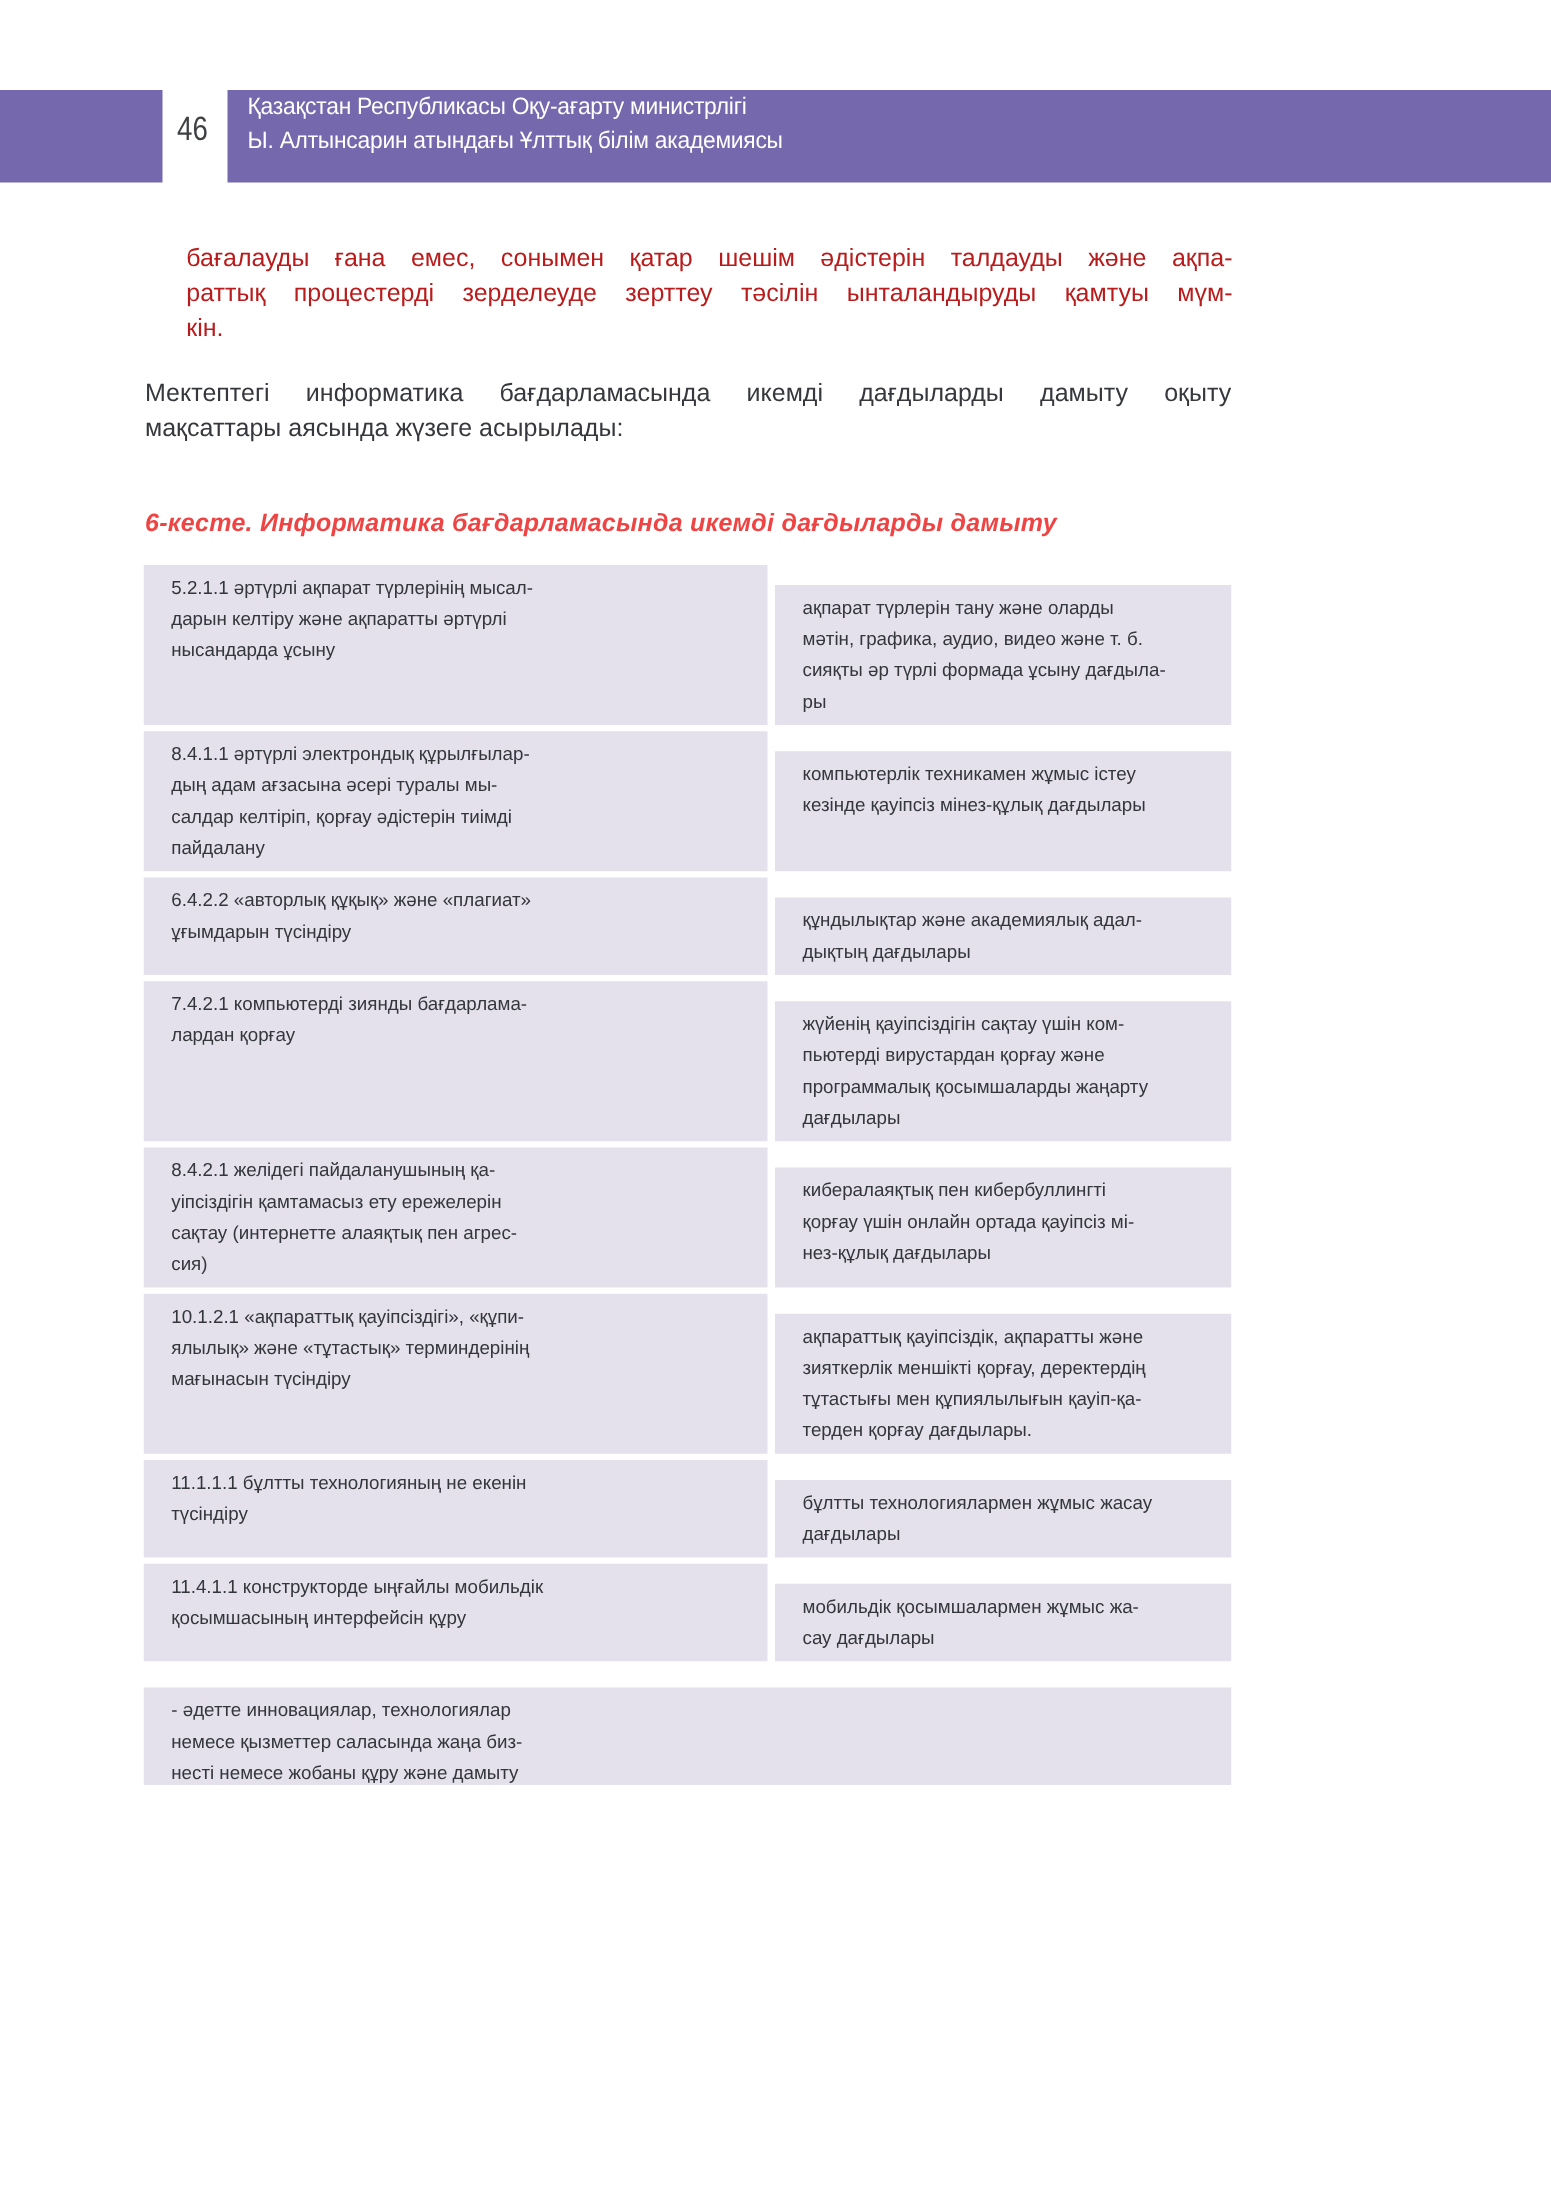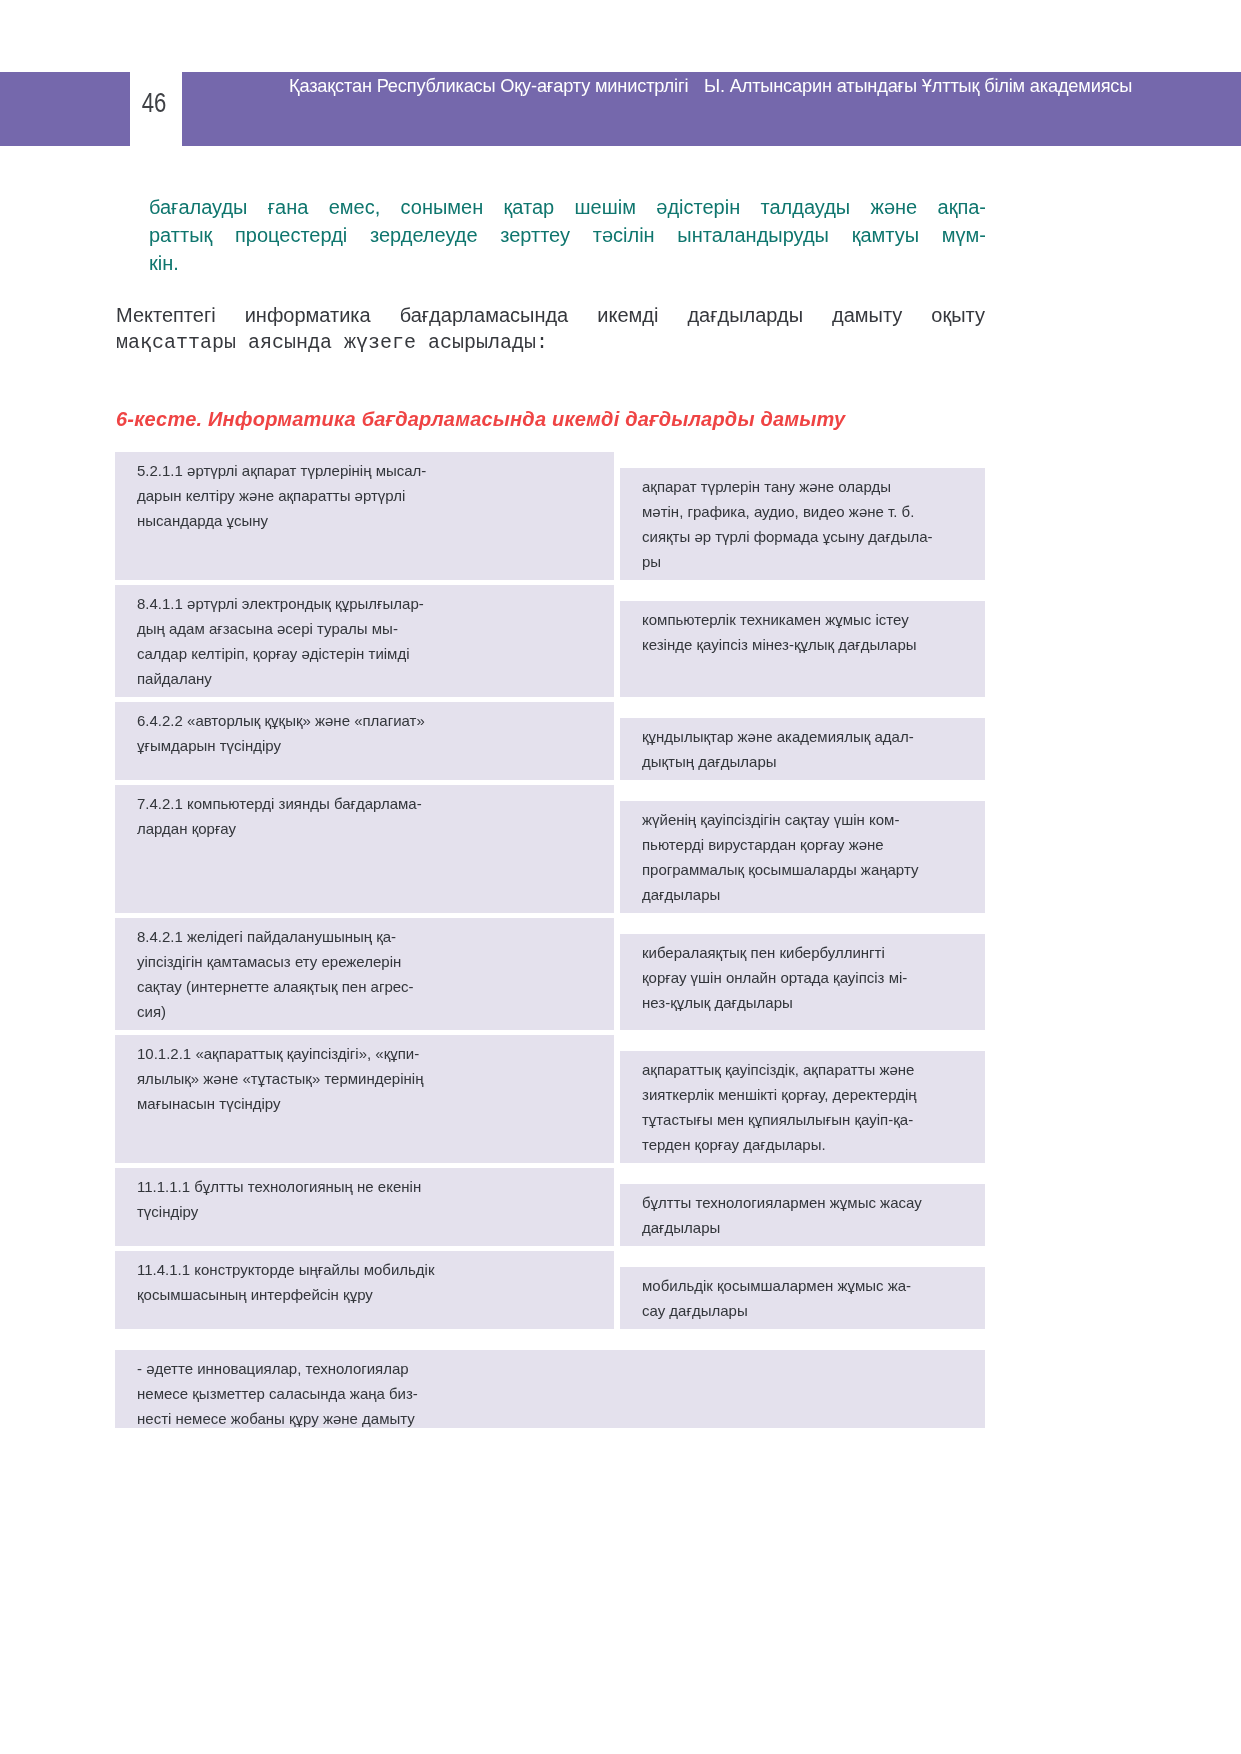--- a/index.html
+++ b/index.html
@@ -29,55 +29,54 @@
     color: #3f4145;
     transform: scaleX(0.82);
   }
   .band-main {
     position: absolute;
     top: 72px; left: 182px; right: 0;
     height: 74px;
     background: #7568ac;
     color: #ffffff;
     display: flex;
-    flex-direction: row;
-    justify-content: center;
+    flex-direction: column;
     padding-left: 16px;
   }
   .band-line {
     font-size: 19px;
     line-height: 27px;
     letter-spacing: -0.2px;
     transform: scaleX(0.96);
     transform-origin: left center;
     white-space: nowrap;
   }
 
   
   .para1 {
     position: absolute;
     top: 193px; left: 149px;
     width: 837px;
     font-size: 20px;
     line-height: 28px;
-    color: #0f766e;
+    color: #b91c1c;
     white-space: pre-line;
     text-align: justify;
     text-align-last: justify;
   }
   .para2 {
     position: absolute;
     top: 301px; left: 116px;
     width: 869px;
     font-size: 20px;
     line-height: 28px;
     color: #36383d;
   }
   .para2 .l1 { display: block; text-align: justify; text-align-last: justify; }
-  .para2 .l2 { display: block; font-family: Liberation Mono, monospace; }
+  .para2 .l2 { display: block; }
 
   .caption {
     position: absolute;
     top: 408px; left: 116px;
     width: 869px;
     font-size: 20px;
     font-weight: bold;
     font-style: italic;
     color: #ef4444;
     letter-spacing: 0.2px;

